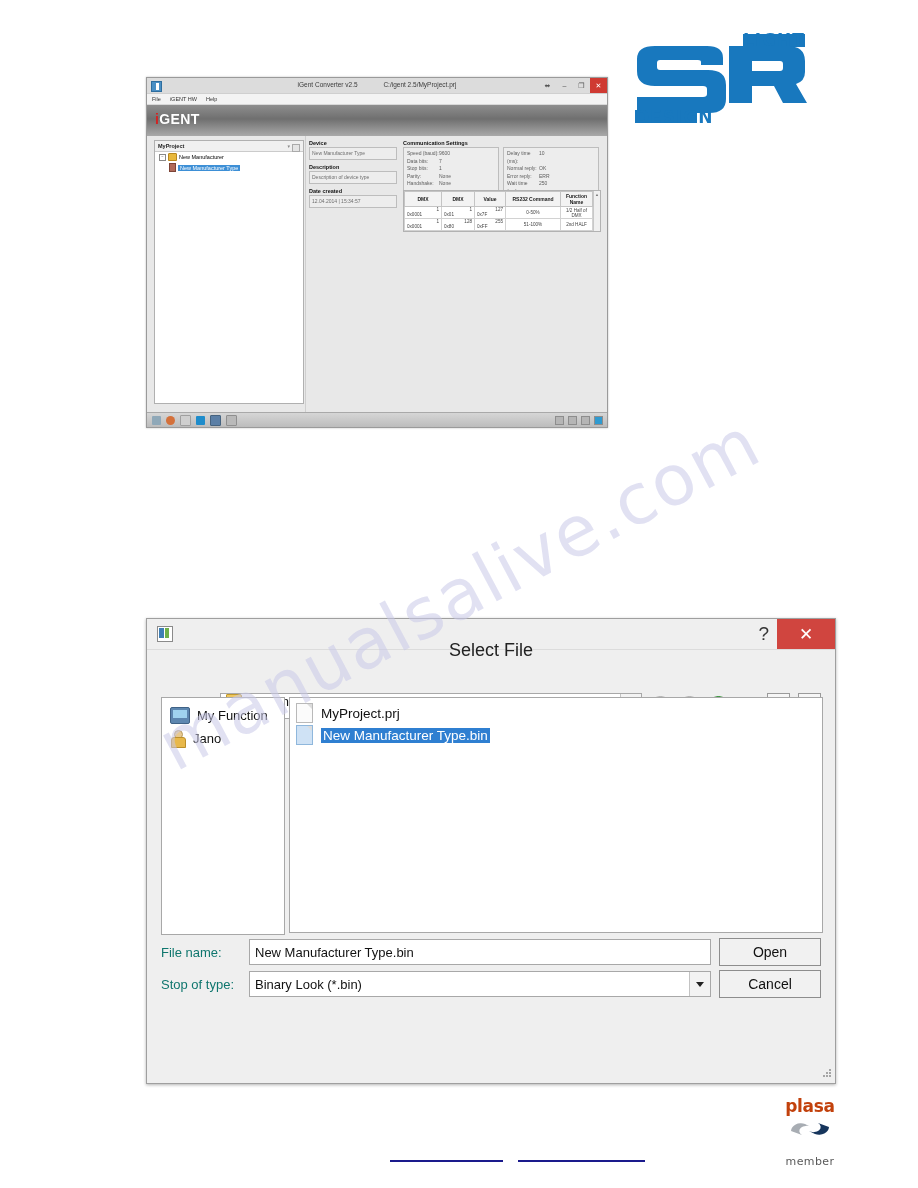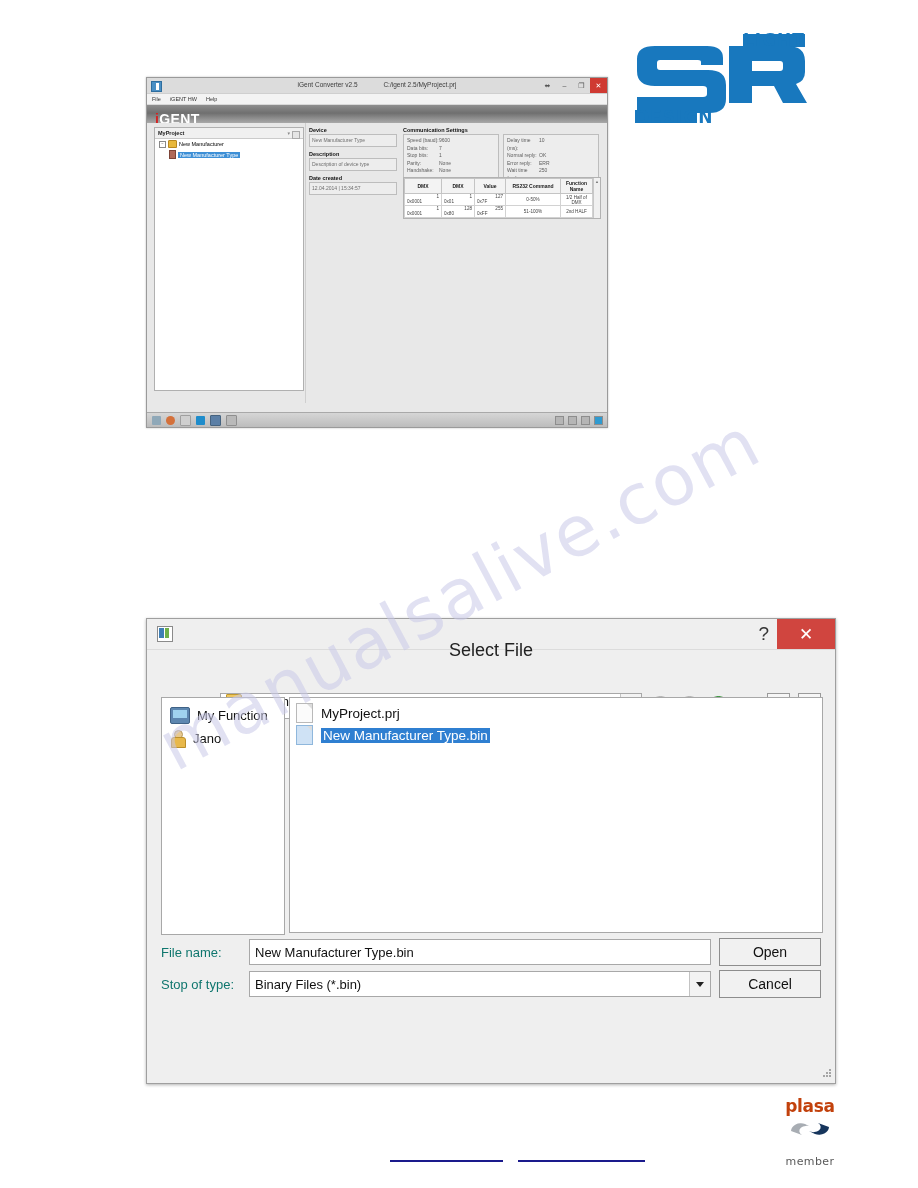--- a/index.html
+++ b/index.html
@@ -54,21 +54,21 @@
   #conv-title{position:absolute;left:0;top:3px;width:100%;text-align:center;font-size:6.5px;color:#3b3b3b;}
   #conv-title .t-path{margin-left:24px;}
   .conv-btn{position:absolute;top:0;height:15px;width:17px;font-size:7px;color:#555;display:flex;align-items:center;justify-content:center;}
   #conv-btn-restore{right:51px;}
   #conv-btn-min{right:34px;}
   #conv-btn-max{right:17px;}
   #conv-btn-close{right:0;background:#cf3a32;color:#fff;width:17px;}
   #conv-menubar{height:10px;background:#f3f3f3;border-bottom:1px solid #d8d8d8;padding-left:5px;display:flex;gap:9px;align-items:center;}
   #conv-menubar span{font-size:5.5px;color:#333;}
 
-  #conv-banner{height:18px;background:linear-gradient(to bottom,#8e8e8e 0%,#6f6f6f 45%,#a9a9a9 100%);position:relative;}
+  #conv-banner{height:31px;background:linear-gradient(to bottom,#8e8e8e 0%,#6f6f6f 45%,#a9a9a9 100%);position:relative;}
   #conv-banner .logo{position:absolute;left:8px;top:6px;font-size:14px;font-weight:bold;letter-spacing:.4px;}
   #conv-banner .logo .i{color:#d32323;}
   #conv-banner .logo .g{color:#ffffff;}
 
   #conv-body{position:relative;height:280px;background:#e8e8e8;}
 
   
   #tree-panel{
     position:absolute;left:7px;top:4px;width:148px;height:262px;
     background:#fff;border:1px solid #b0b0b0;
@@ -474,21 +474,21 @@
 
   <div id="sd-filename-row">
     <div class="sd-lbl">File name:</div>
     <div class="sd-input">New Manufacturer Type.bin</div>
     <div class="sd-btn">Open</div>
   </div>
 
   <div id="sd-filetype-row">
     <div class="sd-lbl">Stop of type:</div>
     <div class="sd-input">
-      <span>Binary Files (*.bin)</span>
+      <span>Binary Look (*.bin)</span>
       <span class="sd-combo-arrow">
           <i></i>
         </span>
     </div>
     <div class="sd-btn">Cancel</div>
   </div>
 
   <div id="sd-grip">
     <i style="left:9px;top:1px"></i>
       <i style="left:6px;top:4px"></i>

